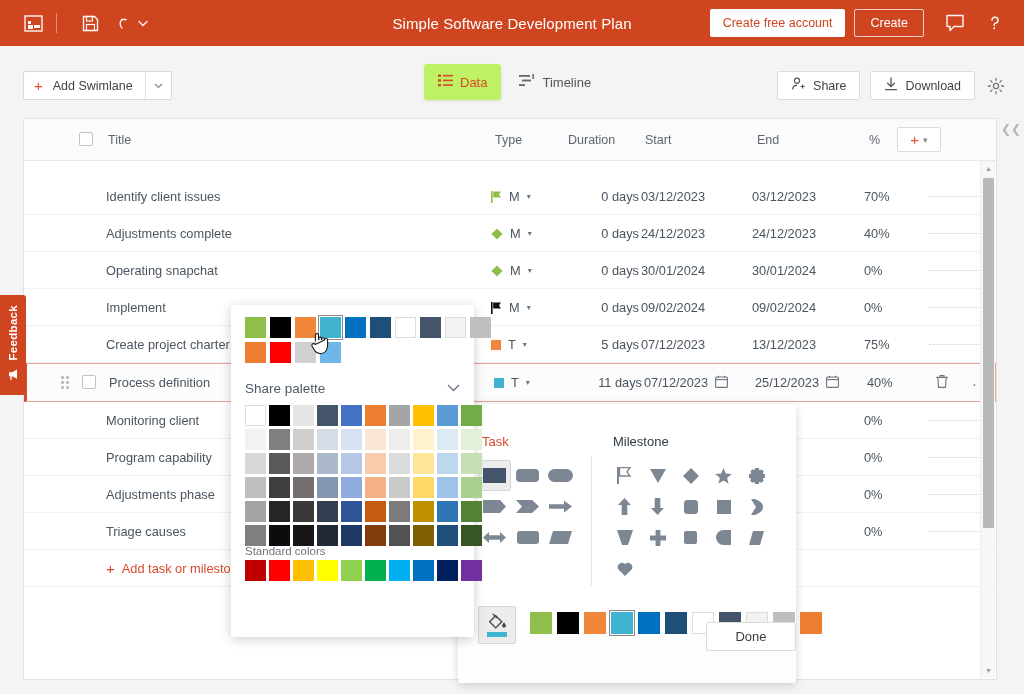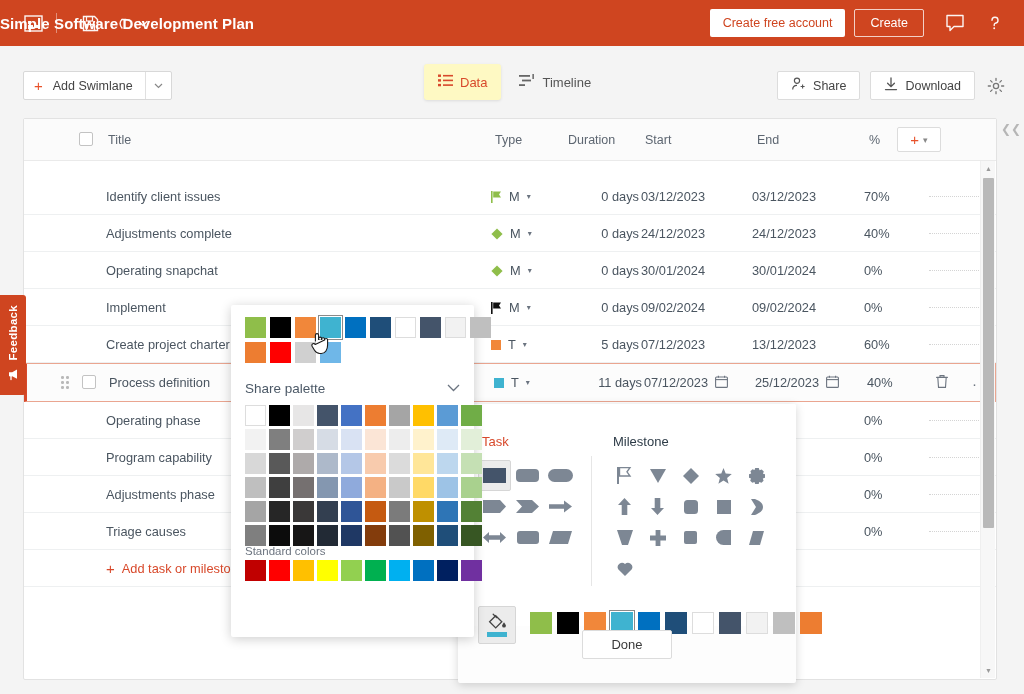--- a/index.html
+++ b/index.html
@@ -15,22 +15,22 @@
   .header {
     position: absolute; top:0; left:0; width:1024px; height:46px;
     background:#cf4520; display:flex; align-items:center;
   }
   .hdr-icon {
     width:34px; height:34px; display:flex; align-items:center; justify-content:center;
     color:#fff; opacity:.95;
   }
   .hdr-sep { width:1px; height:20px; background:rgba(255,255,255,.4); margin:0 6px; }
   .hdr-title {
-    position:absolute; left:0; right:0; text-align:left;
-    color:#fff; font-size:15px; letter-spacing:.1px; pointer-events:none;font-weight:bold;
+    position:absolute; left:0; right:0; text-align:center;
+    color:#fff; font-size:15px; letter-spacing:.1px; pointer-events:none;
   }
   .hdr-right { position:absolute; right:6px; top:0; height:46px; display:flex; align-items:center; gap:0; }
   .btn-create {
     background:#fff; color:#cf4520; font-size:12.5px;
     padding:7px 13px; border:none; border-radius:2px; cursor:pointer;
     margin-right:9px;
   }
   .btn-login {
     background:transparent; color:#fff; font-size:12.5px;
     padding:6px 15px; border:1px solid rgba(255,255,255,.75); border-radius:2px; cursor:pointer;
@@ -47,21 +47,21 @@
   }
   .swimlane-btn .lbl { font-size:12.5px; color:#444; padding:0 12px 0 10px; white-space:nowrap; }
   .swimlane-btn .plus { color:#e8522b; font-size:15px; padding-left:10px; line-height:1; }
   .swimlane-caret {
     width:26px; height:27px; border-left:1px solid #e0e0e0;
     display:flex; align-items:center; justify-content:center; color:#777; font-size:10px;
   }
 
   .viewtabs { position:absolute; left:424px; top:64px; display:flex; align-items:center; gap:4px; }
   .vtab { display:flex; align-items:center; gap:7px; padding:10px 14px; border-radius:3px; cursor:pointer; font-size:13px; }
-  .vtab.active { background:#fef9c3; color:#d8492b; box-shadow:0 1px 3px rgba(0,0,0,.10); }
+  .vtab.active { background:#bef264; color:#d8492b; box-shadow:0 1px 3px rgba(0,0,0,.10); }
   .vtab.inactive { color:#555; }
 
   .tb-right { position:absolute; right:17px; top:71px; display:flex; align-items:center; gap:10px; }
   .tb-btn {
     background:#fff; border:1px solid #dcdcdc; border-radius:2px;
     height:29px; display:flex; align-items:center; gap:7px; padding:0 13px;
     font-size:12.5px; color:#444; cursor:pointer; white-space:nowrap;
   }
   .gear-btn { width:22px; height:22px; display:flex; align-items:center; justify-content:center; color:#777; cursor:pointer; }
 
@@ -155,21 +155,21 @@
   .fill-btn {
     position:absolute; left:20px; top:202px; width:38px; height:38px; background:#ececec;
     border:1px solid #d6d6d6; border-radius:2px; display:flex; flex-direction:column;
     align-items:center; justify-content:center; gap:2px; cursor:pointer;
   }
   .fill-bar { width:20px; height:5px; background:#3fb3d0; }
   .sp-swatches { position:absolute; left:72px; top:208px; display:flex; gap:5px; }
   .sw { width:22px; height:22px; cursor:pointer; }
   .sw.outline { border:1px solid #ddd; }
   .sw.selmark { outline:1px solid #8a8a8a; outline-offset:1px; }
-  .done-wrap { position:absolute; left:0; top:226px; width:338px; display:flex; justify-content:center; }
+  .done-wrap { position:absolute; left:0; top:218px; width:338px; display:flex; justify-content:flex-end; }
   .done-btn {
     background:#fff; border:1px solid #dcdcdc; border-radius:2px; width:90px; height:29px;
     font-size:13px; color:#3a3a3a; cursor:pointer; font-family:"Liberation Sans", sans-serif;
   }
 
   
   .palette {
     position:absolute; left:231px; top:305px; width:243px; height:332px;
     background:#fff; box-shadow:0 2px 12px rgba(0,0,0,.2); border-radius:2px;
   }
@@ -406,21 +406,21 @@
         <div class="cell c-type">
             <span class="type-wrap">
           <span style="width:10px;height:10px;background:#f1873a;display:inline-block;"></span>
           <span>T</span>
               <span class="type-caret">▾</span>
             </span>
           </div>
         <div class="cell c-dur">5 days</div>
         <div class="cell c-start">07/12/2023</div>
         <div class="cell c-end">13/12/2023</div>
-        <div class="cell c-pct">60%</div>
+        <div class="cell c-pct">75%</div>
         <div class="dotcol"></div>
       </div>
 
       <div class="row sel">
         <div class="drag-handle">
             <i></i>
             <i></i>
             <i></i>
             <i></i>
             <i></i>
@@ -459,21 +459,21 @@
         <div class="cell c-pct">40%</div>
         <span class="trash">
           <svg width="14" height="15" viewBox="0 0 14 15">
               <path d="M1.6 3.4h10.8M5 3.4V1.6h4v1.8M2.8 3.4l.7 10h7l.7-10" fill="none" stroke="#6d7580" stroke-width="1.1" stroke-linecap="round"></path>
             </svg>
         </span>
         <span class="dots">···</span>
       </div>
 
       <div class="row">
-        <div class="cell title">Operating phase</div>
+        <div class="cell title">Monitoring client</div>
         <div class="cell c-pct">0%</div>
         <div class="dotcol"></div>
       </div>
 
       <div class="row">
         <div class="cell title">Program capability</div>
         <div class="cell c-pct">0%</div>
         <div class="dotcol"></div>
       </div>
 

